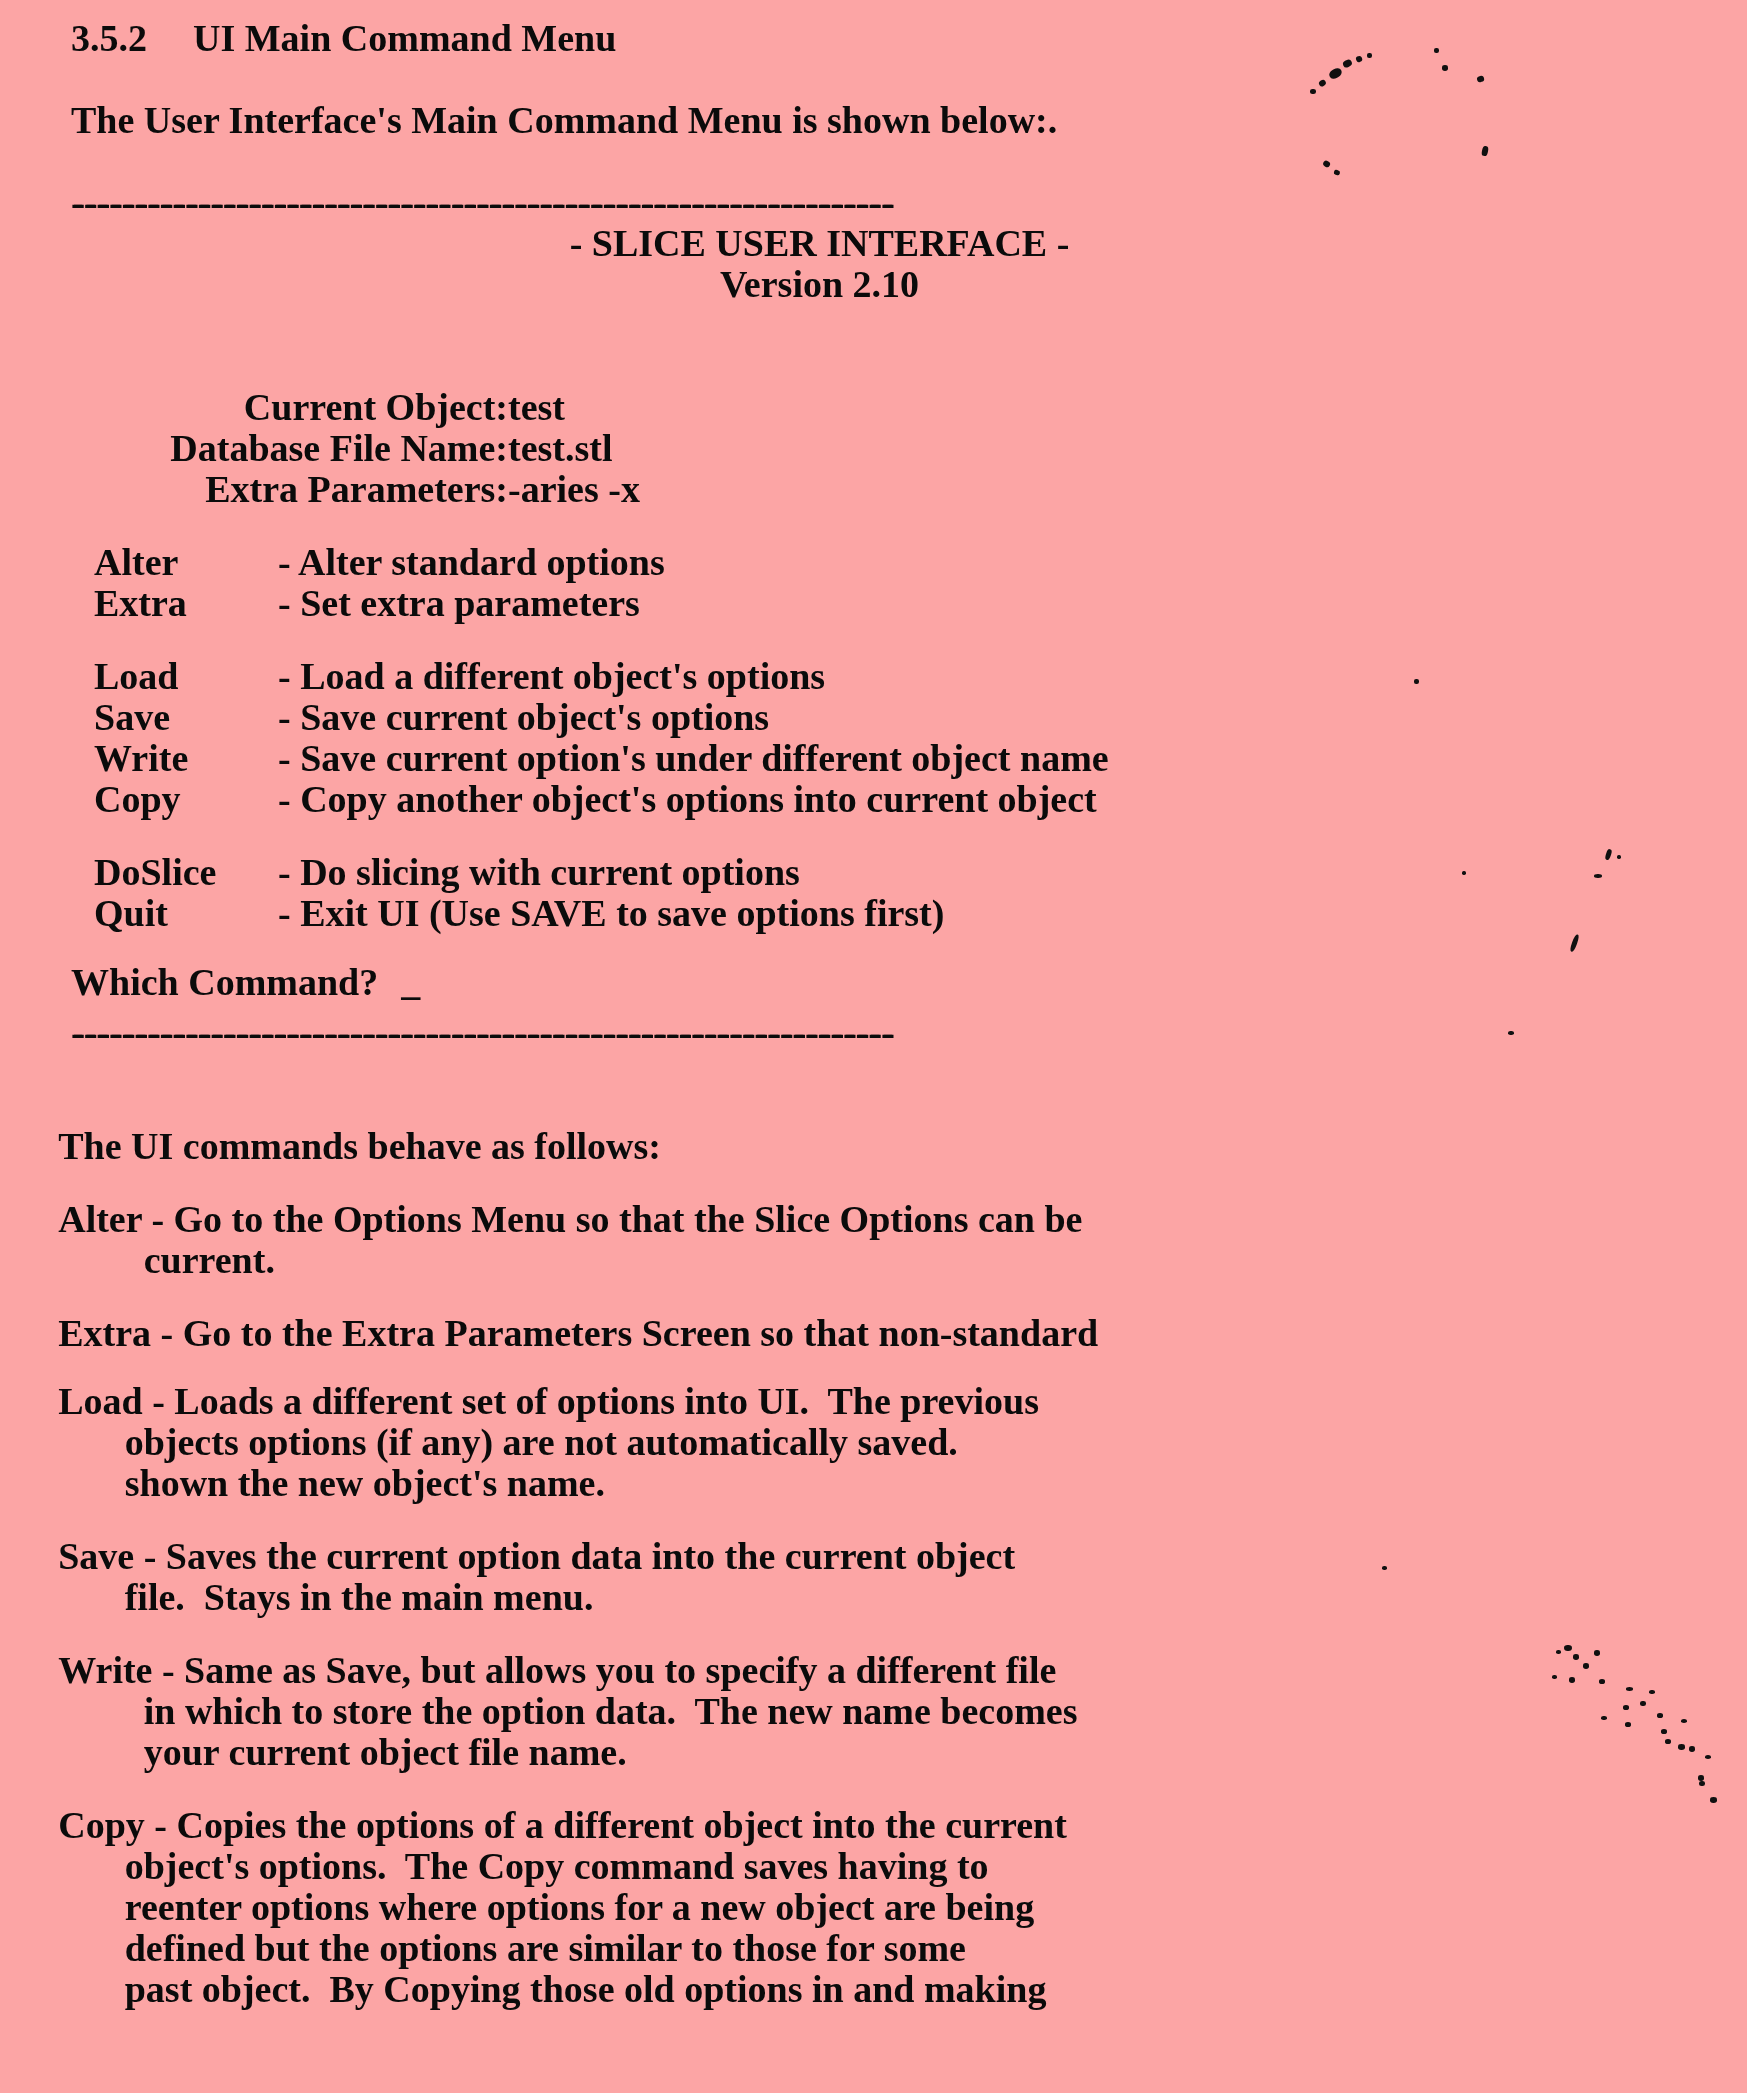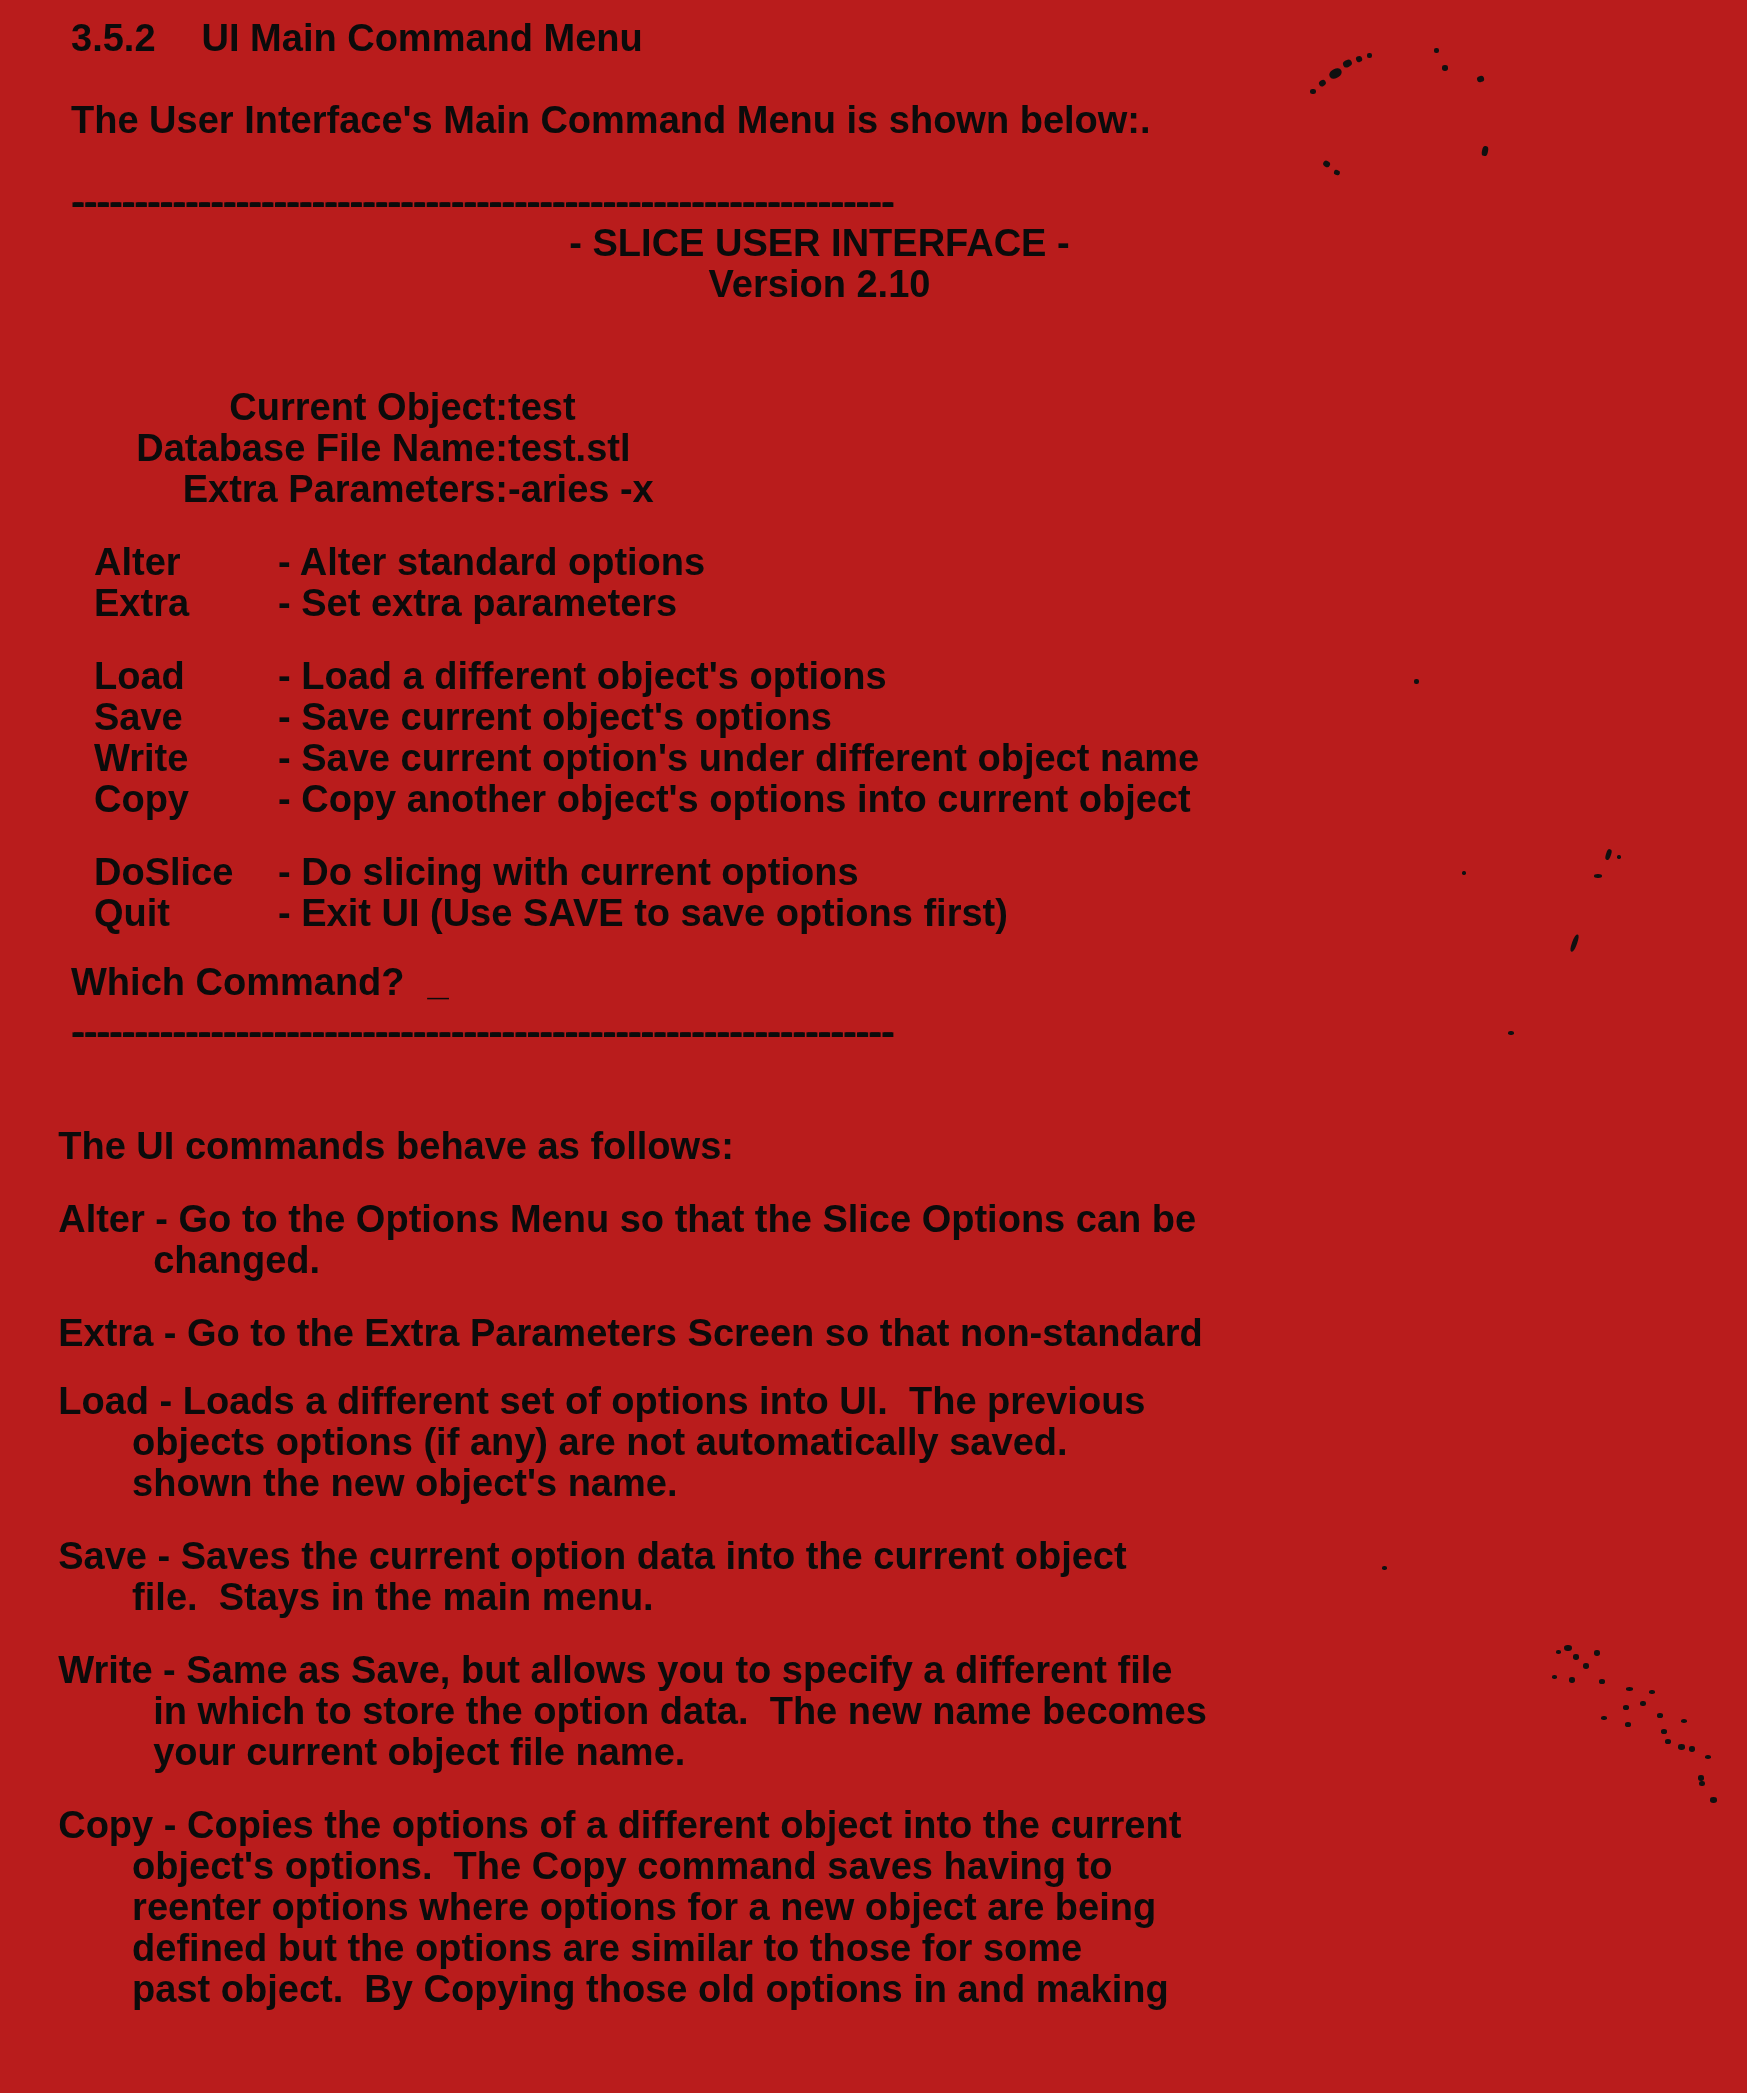--- a/index.html
+++ b/index.html
@@ -1,21 +1,21 @@
 <!DOCTYPE html>
 <html style="font-size:14.6px"><head>
 <meta charset="utf-8">
 <style>
   html,body{margin:0;padding:0;background:#e8e8e4;}
   #page{
     position:relative;
     width:1747px;height:2093px;
-    background:#b91c1c;
+    background:#fca5a5;
     overflow:hidden;
-    font-family:Liberation Sans, sans-serif;
+    font-family:Liberation Serif, serif;
     font-weight:700;
     font-size:38px;
     line-height:41px;
     color:#0b0b0b;
     box-sizing:border-box;
     padding:18.3px 0 0 71px;
   }
   .pline{white-space:pre;}
   .gap-1{margin-top:41px;}
   .gap-sm{margin-top:32px;}
@@ -85,21 +85,21 @@
     <div class="prompt-row gap-xs"><span>Which Command?</span><span class="cursor">_</span></div>
 
     <div class="divider gap-tn">-----------------------------------------------------------------</div>
   </div>
 
   <div class="paras">
     <div class="pline gap-lg">The UI commands behave as follows:</div>
 
     <div class="gap-sm">
       <div class="pline">Alter - Go to the Options Menu so that the Slice Options can be</div>
-      <div class="pline">         changed.</div>
+      <div class="pline">         current.</div>
     </div>
 
     <div class="gap-sm">
       <div class="pline">Extra - Go to the Extra Parameters Screen so that non-standard</div>
     </div>
 
     <div class="gap-xs">
       <div class="pline">Load - Loads a different set of options into UI.  The previous</div>
       <div class="pline">       objects options (if any) are not automatically saved.</div>
       <div class="pline">       shown the new object's name.</div>

